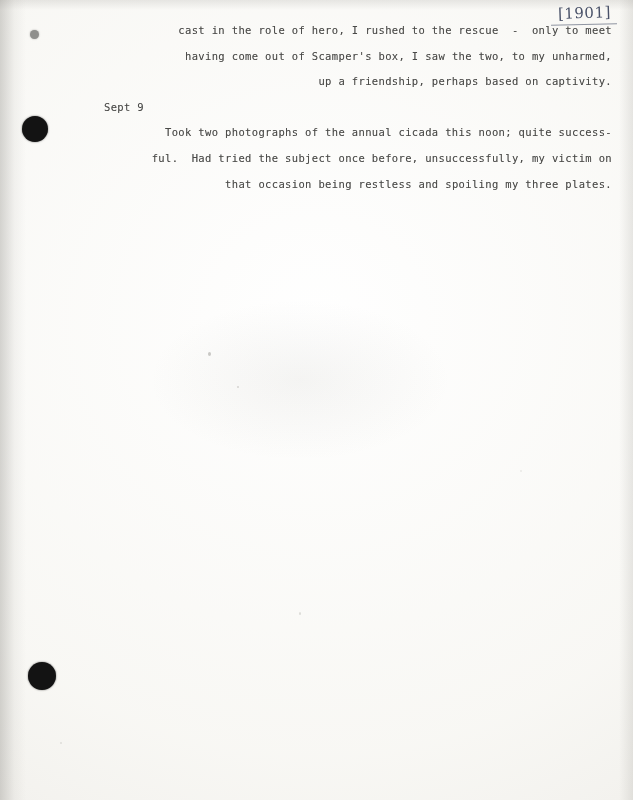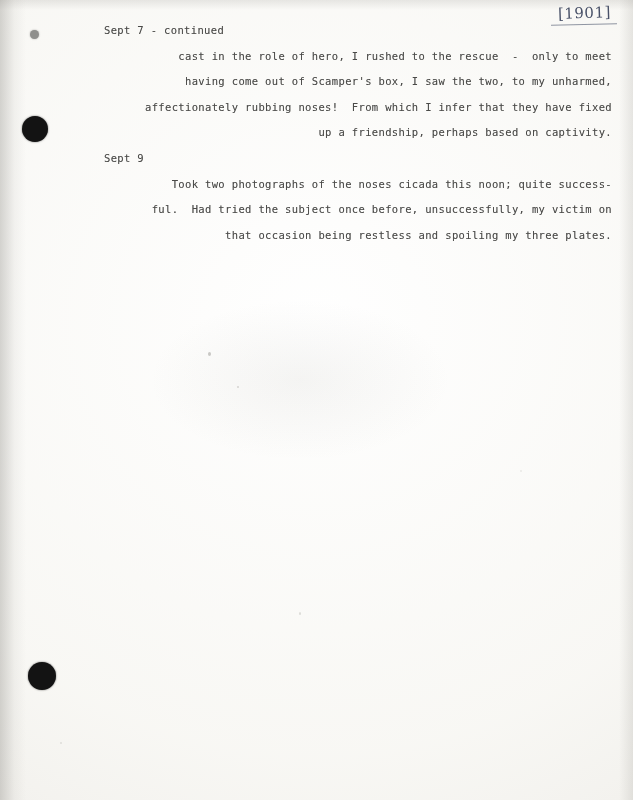--- a/index.html
+++ b/index.html
@@ -132,28 +132,26 @@
 
   <div class="hole h3"></div>
   <div class="hole h1"></div>
   <div class="hole h2"></div>
 
   <div class="year-note">[1901]</div>
   <div class="year-underline"></div>
 
   <div class="typed">
 
-    <p class="heading">Sept 7 - continued</p>
     <p class="line">cast in the role of hero, I rushed to the rescue  -  only to meet</p>
     <p class="line">having come out of Scamper's box, I saw the two, to my unharmed,</p>
-    <p class="line">affectionately rubbing noses!  From which I infer that they have fixed</p>
     <p class="line">up a friendship, perhaps based on captivity.</p>
 
     <p class="heading">Sept 9</p>
-    <p class="line">   Took two photographs of the noses cicada this noon; quite success-</p>
+    <p class="line">   Took two photographs of the annual cicada this noon; quite success-</p>
     <p class="line">ful.  Had tried the subject once before, unsuccessfully, my victim on</p>
     <p class="line">that occasion being restless and spoiling my three plates.</p>
 
   </div>
 
   <div class="speck s1"></div>
   <div class="speck s2"></div>
   <div class="speck s3"></div>
   <div class="speck s4"></div>
   <div class="speck s5"></div>

